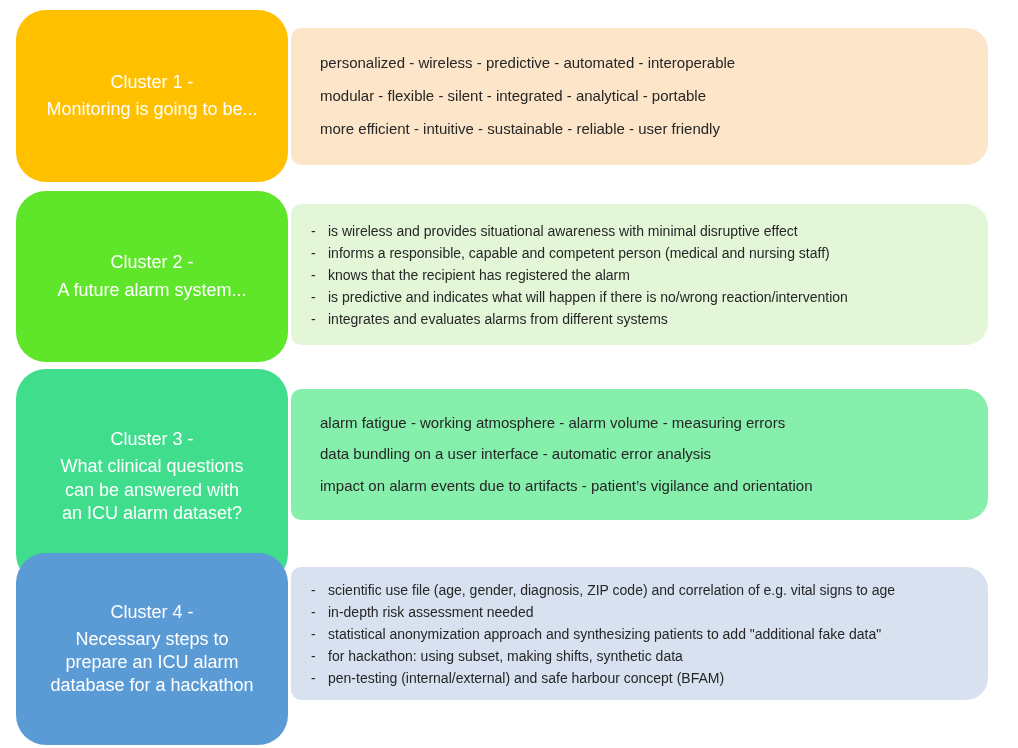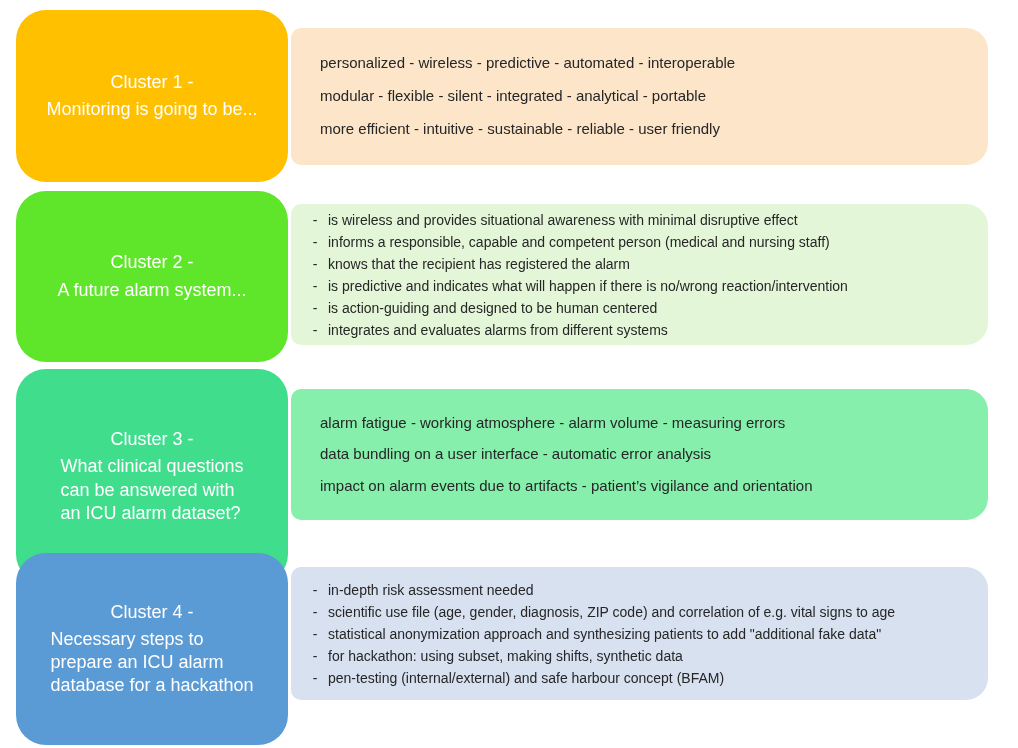--- a/index.html
+++ b/index.html
@@ -18,21 +18,21 @@
   .label-box {
     position: absolute;
     left: 16px;
     width: 272px;
     border-radius: 30px;
     color: #ffffff;
     display: flex;
     flex-direction: column;
     justify-content: center;
     align-items: center;
-    text-align: left;
+    text-align: center;
     font-size: 18px;
     line-height: 1.28;
     padding: 16px 18px;
     box-sizing: border-box;
   }
   .label-title { margin-bottom: 4px; }
   .label-subtitle { white-space: pre-line; }
   .content-box {
     position: absolute;
     left: 291px;
@@ -45,21 +45,20 @@
   }
   .content-box.plain {
     justify-content: space-evenly;
     padding: 12px 20px 12px 29px;
     font-size: 15px;
   }
   .content-box.bulleted {
     justify-content: center;
     padding: 8px 14px 8px 20px;
     font-size: 14px;
-    text-align: center;
   }
   .content-box.bulleted .item {
     display: flex;
     line-height: 22px;
   }
   .content-box.bulleted .item::before {
     content: "-";
     flex: 0 0 auto;
     width: 8px;
     margin-right: 9px;
@@ -93,21 +92,20 @@
 
   <div class="label-box row2-label" style="background-color: rgb(95, 230, 43);">
     <div class="label-title">Cluster 2 -</div>
     <div class="label-subtitle">A future alarm system...</div>
   </div>
   <div class="content-box bulleted row2-content" style="background-color: rgb(227, 246, 216);">
       <div class="item">is wireless and provides situational awareness with minimal disruptive effect</div>
       <div class="item">informs a responsible, capable and competent person (medical and nursing staff)</div>
       <div class="item">knows that the recipient has registered the alarm</div>
       <div class="item">is predictive and indicates what will happen if there is no/wrong reaction/intervention</div>
-      <div class="item">is action-guiding and designed to be human centered</div>
       <div class="item">integrates and evaluates alarms from different systems</div>
     </div>
 
   <div class="label-box row3-label" style="background-color: rgb(64, 221, 141);">
     <div class="label-title">Cluster 3 -</div>
     <div class="label-subtitle">What clinical questions
 can be answered with
 an ICU alarm dataset?</div>
   </div>
   <div class="content-box plain row3-content" style="background-color: #86efac;">
@@ -116,20 +114,20 @@
       <div class="item">impact on alarm events due to artifacts - patient’s vigilance and orientation</div>
     </div>
 
   <div class="label-box row4-label" style="background-color: rgb(91, 155, 213);">
     <div class="label-title">Cluster 4 -</div>
     <div class="label-subtitle">Necessary steps to
 prepare an ICU alarm
 database for a hackathon</div>
   </div>
   <div class="content-box bulleted row4-content" style="background-color: rgb(215, 225, 240);">
+      <div class="item">scientific use file (age, gender, diagnosis, ZIP code) and correlation of e.g. vital signs to age</div>
       <div class="item">in-depth risk assessment needed</div>
-      <div class="item">scientific use file (age, gender, diagnosis, ZIP code) and correlation of e.g. vital signs to age</div>
       <div class="item">statistical anonymization approach and synthesizing patients to add "additional fake data"</div>
       <div class="item">for hackathon: using subset, making shifts, synthetic data</div>
       <div class="item">pen-testing (internal/external) and safe harbour concept (BFAM)</div>
     </div>
 
 </div>
 
 </body></html>

